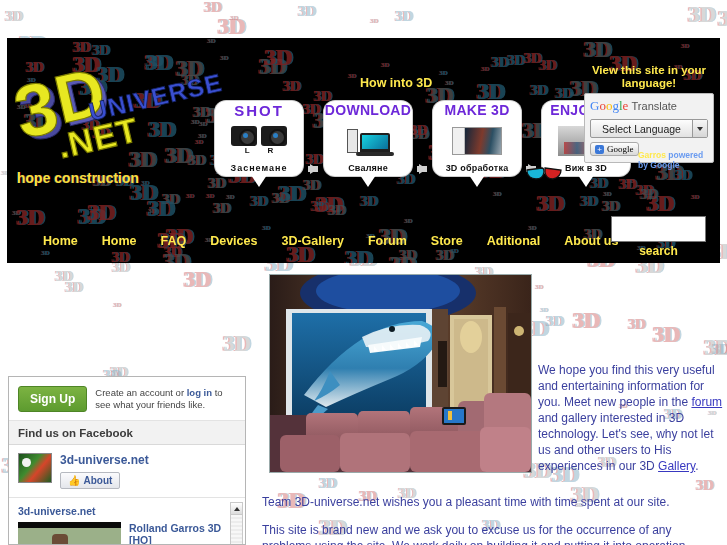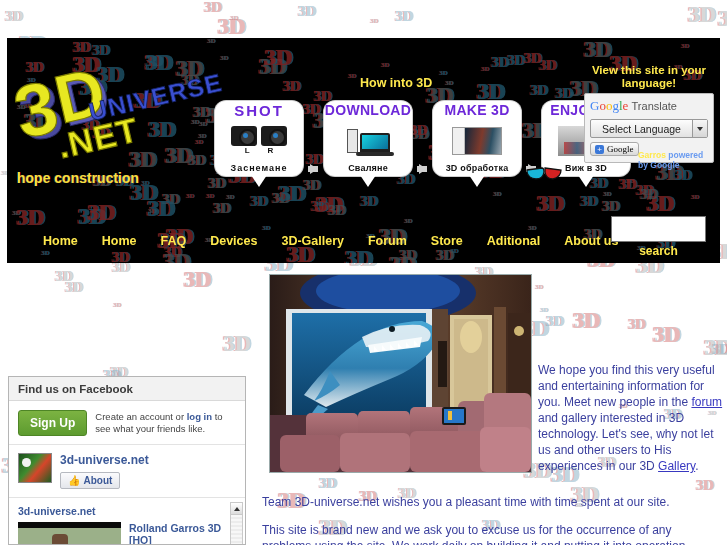--- a/index.html
+++ b/index.html
@@ -695,28 +695,28 @@
     <div class="wm mid bwm" style="left:612px;top:139px;"><span class="r" style="position:absolute;left:-1px;top:0;">3D</span><span class="c" style="position:absolute;left:1px;top:0;">3D</span><span class="r" style="position:relative;">3D</span></div>
     <div class="wm mid bwm" style="left:307px;top:51px;"><span class="r" style="position:absolute;left:-1px;top:0;">3D</span><span class="c" style="position:absolute;left:1px;top:0;">3D</span><span class="r" style="position:relative;">3D</span></div>
     <div class="wm mid bwm" style="left:243px;top:156px;"><span class="r" style="position:absolute;left:-1px;top:0;">3D</span><span class="c" style="position:absolute;left:1px;top:0;">3D</span><span class="c" style="position:relative;">3D</span></div>
     <div class="wm big bwm" style="left:306px;top:71px;"><span class="r" style="position:absolute;left:-1.5px;top:0;">3D</span><span class="c" style="position:absolute;left:1.5px;top:0;">3D</span><span class="g" style="position:relative;">3D</span></div>
     <div class="wm big bwm" style="left:122px;top:110px;"><span class="r" style="position:absolute;left:-1.5px;top:0;">3D</span><span class="c" style="position:absolute;left:1.5px;top:0;">3D</span><span class="g" style="position:relative;">3D</span></div>
   </div>
 
 <div id="content">
 
   <div id="fb-widget">
-    <div id="fb-head">Find us on Facebook</div>
-
     <div id="fb-signup-row">
       <div id="fb-signup">Sign Up</div>
       <div id="fb-signup-text">
         <span>Create an account or </span><a href="#">log in</a><span> to see what your friends like.</span>
       </div>
     </div>
+
+    <div id="fb-head">Find us on Facebook</div>
 
     <div id="fb-page-row">
       <div id="fb-thumb"></div>
       <div>
         <div id="fb-pagename">3d-universe.net</div>
         <div id="fb-like">
           <span>👍</span>
           <span>About</span>
         </div>
       </div>

